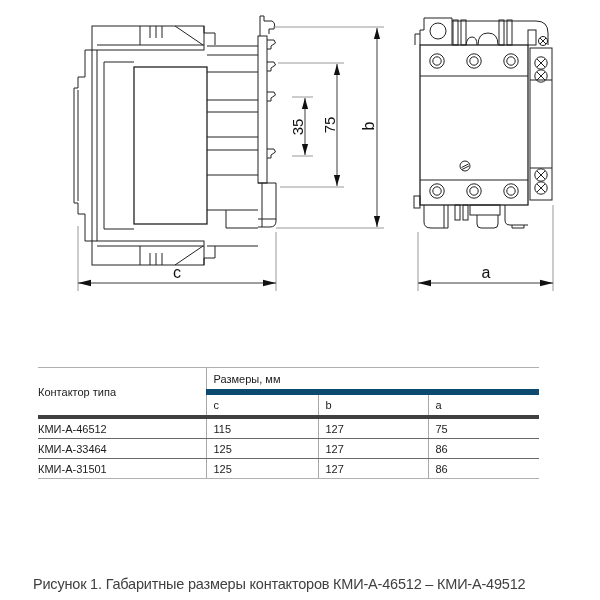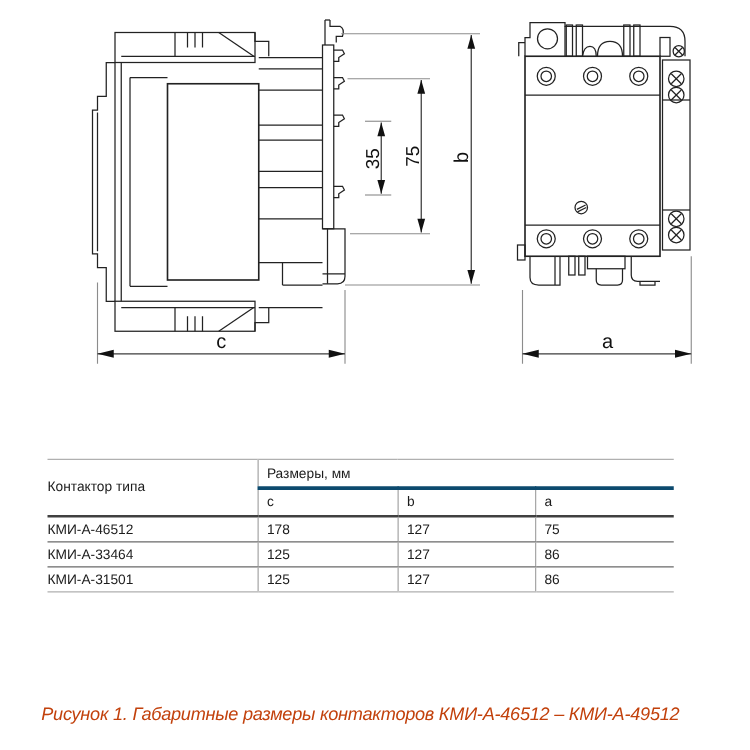--- a/index.html
+++ b/index.html
@@ -15,28 +15,28 @@
     border-collapse:collapse; table-layout:fixed;
     font-size:11px; color:#1c1c1c;
   }
   .dims-table td { padding:0 0 0 7px; vertical-align:middle; overflow:hidden; white-space:nowrap; }
   .dims-table td.c1 { padding-left:0; }
   .dims-table tr.h1 td { height:21px; }
   .dims-table tr.h2 td { height:20px; }
   .dims-table tr.dr td { height:19px; }
   .dims-table { border-top:1px solid #b0b0b0; }
   td.vl { border-left:1px solid #a8a8a8; }
-  td.razm { border-bottom:3px solid #0c4a6e;margin-left:40px; }
-  tr.h2 td, td.c1 { border-bottom:2px solid #404040; }
+  td.razm { border-bottom:6px solid #0c4a6e;margin-left:40px; }
+  tr.h2 td, td.c1 { border-bottom:4px solid #404040; }
   tr.dr td { border-bottom:1px solid #6a6a6a; }
   tr.dr.last td { border-bottom:1px solid #b0b0b0; }
 
   .caption {
-    position:absolute; left:33px; top:564px;
-    font-size:14.5px; letter-spacing:-0.2px; color:#c2410c;font-style:italic;
+    position:absolute; left:33px; top:576px;
+    font-size:14.5px; letter-spacing:-0.2px; color:#404040;
   }
 </style>
 </head>
 <body>
 
 <div class="stage">
 
   <svg class="drawing" width="600" height="310" viewBox="0 0 600 310">
 
     <g fill="none" stroke="#222" stroke-width="1">
@@ -216,21 +216,21 @@
       <td class="c1" rowspan="2">Контактор типа</td>
       <td class="razm vl" colspan="3">Размеры, мм</td>
     </tr>
     <tr class="h2">
       <td class="vl">c</td>
       <td class="vl">b</td>
       <td class="vl">a</td>
     </tr>
     <tr class="dr">
       <td class="c1">КМИ-А-46512</td>
-      <td class="vl">178</td>
+      <td class="vl">115</td>
       <td class="vl">127</td>
       <td class="vl">75</td>
     </tr>
     <tr class="dr">
       <td class="c1">КМИ-А-33464</td>
       <td class="vl">125</td>
       <td class="vl">127</td>
       <td class="vl">86</td>
     </tr>
     <tr class="dr last">

